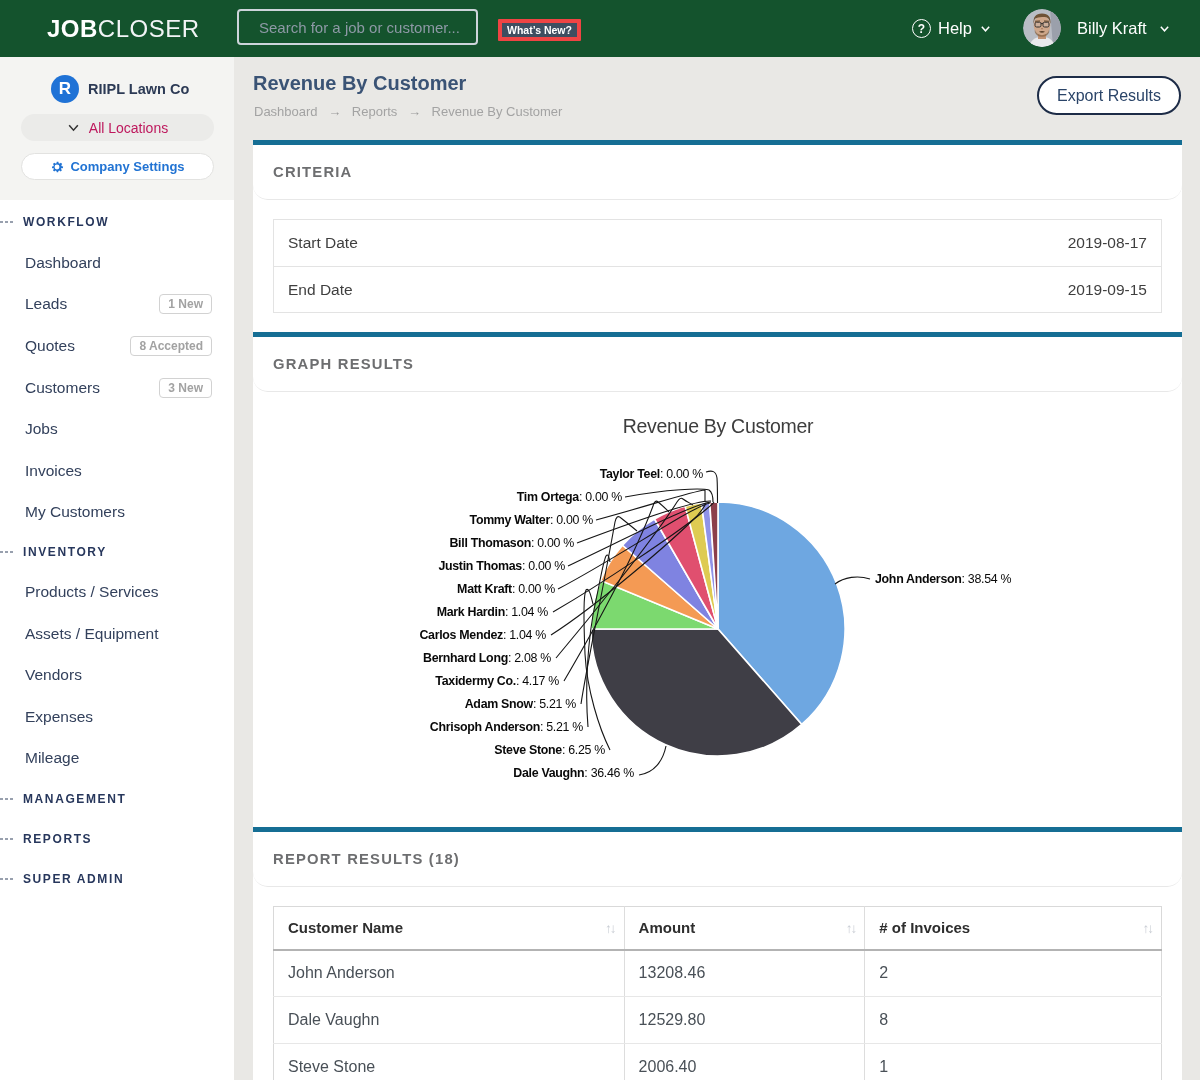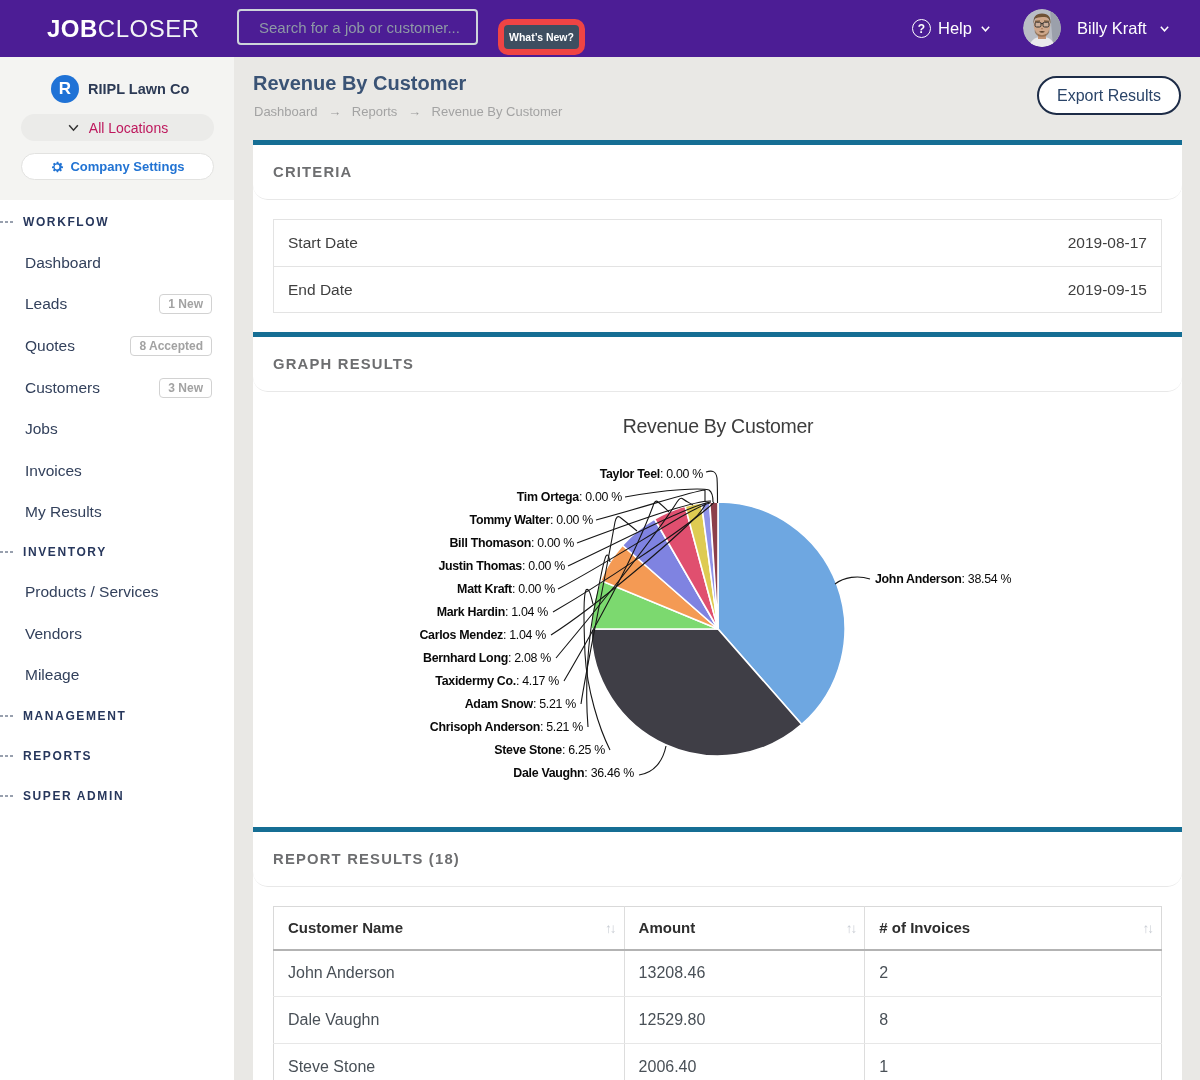--- a/index.html
+++ b/index.html
@@ -1,27 +1,27 @@
 <!DOCTYPE html>
 <html><head>
 <meta charset="utf-8">
 <title>Revenue By Customer</title>
 <style>
 * { margin:0; padding:0; box-sizing:border-box; }
 html,body { width:1200px; height:1080px; overflow:hidden; }
 body { font-family:"Liberation Sans", sans-serif; background:#e9e8e5; position:relative; }
 
 
-.navbar { position:absolute; left:0; top:0; width:1200px; height:57px; background:#4c1d95; display:flex; align-items:center; }
+.navbar { position:absolute; left:0; top:0; width:1200px; height:57px; background:#14532d; display:flex; align-items:center; }
 .logo { margin-left:47px; color:#fff; font-size:24px; letter-spacing:0.5px; }
 .logo b { font-weight:bold; }
 .logo span { font-weight:300; color:#f2f4f6; }
 .search { position:absolute; left:237px; top:9px; width:241px; height:36px; border:2px solid #cdd4da; border-radius:4px; background:transparent; display:flex; align-items:center; }
 .search span { color:#8e99a6; font-size:15px; padding-left:20px; }
-.whatsnew { position:absolute; left:498px; top:19px; height:36px; background:#3e4e60; border:6px solid #ef4444; border-radius:10px; color:#fff; font-size:10.5px; font-weight:bold; padding:0 5px; display:flex; align-items:center; }
+.whatsnew { position:absolute; left:498px; top:19px; height:22px; background:#3e4e60; border:4px solid #ef4444; border-radius:1px; color:#fff; font-size:10.5px; font-weight:bold; padding:0 5px; display:flex; align-items:center; }
 .help { position:absolute; left:912px; top:0; height:57px; display:flex; align-items:center; color:#fff; }
 .help .qm { width:19px; height:19px; border:1.5px solid #fff; border-radius:50%; display:flex; align-items:center; justify-content:center; font-size:12px; font-weight:bold; margin-right:7px; }
 .help .txt { font-size:16.5px; }
 .chev { display:inline-block; width:11px; height:11px; margin-left:12px; }
 .avatar { position:absolute; left:1023px; top:9px; width:38px; height:38px; border-radius:50%; overflow:hidden; }
 .uname { position:absolute; left:1077px; top:0; height:57px; display:flex; align-items:center; color:#fff; font-size:16.5px; }
 
 
 .sidebar { position:absolute; left:0; top:57px; width:234px; height:1023px; background:#fff; }
 .sb-top { position:absolute; left:0; top:0; width:234px; height:143px; background:#f4f4f2; }
@@ -128,24 +128,26 @@
     </div>
   </div>
   <div class="nav-list">
     <div class="nav-hd"><span class="dash"></span>WORKFLOW</div>
     <div class="nav-it">Dashboard</div>
     <div class="nav-it">Leads<span class="badge">1 New</span></div>
     <div class="nav-it">Quotes<span class="badge">8 Accepted</span></div>
     <div class="nav-it">Customers<span class="badge">3 New</span></div>
     <div class="nav-it">Jobs</div>
     <div class="nav-it">Invoices</div>
-    <div class="nav-it">My Results</div>
+    <div class="nav-it">My Customers</div>
     <div class="nav-hd" style="height:38px"><span class="dash"></span>INVENTORY</div>
     <div class="nav-it">Products / Services</div>
+    <div class="nav-it">Assets / Equipment</div>
     <div class="nav-it">Vendors</div>
+    <div class="nav-it">Expenses</div>
     <div class="nav-it">Mileage</div>
     <div class="nav-hd" style="height:40px"><span class="dash"></span>MANAGEMENT</div>
     <div class="nav-hd"><span class="dash"></span>REPORTS</div>
     <div class="nav-hd"><span class="dash"></span>SUPER ADMIN</div>
   </div>
 </div>
 
 <div class="main">
   <div class="pg-title">Revenue By Customer</div>
   <div class="crumbs">Dashboard <span class="arr">→</span> Reports <span class="arr">→</span> Revenue By Customer</div>

